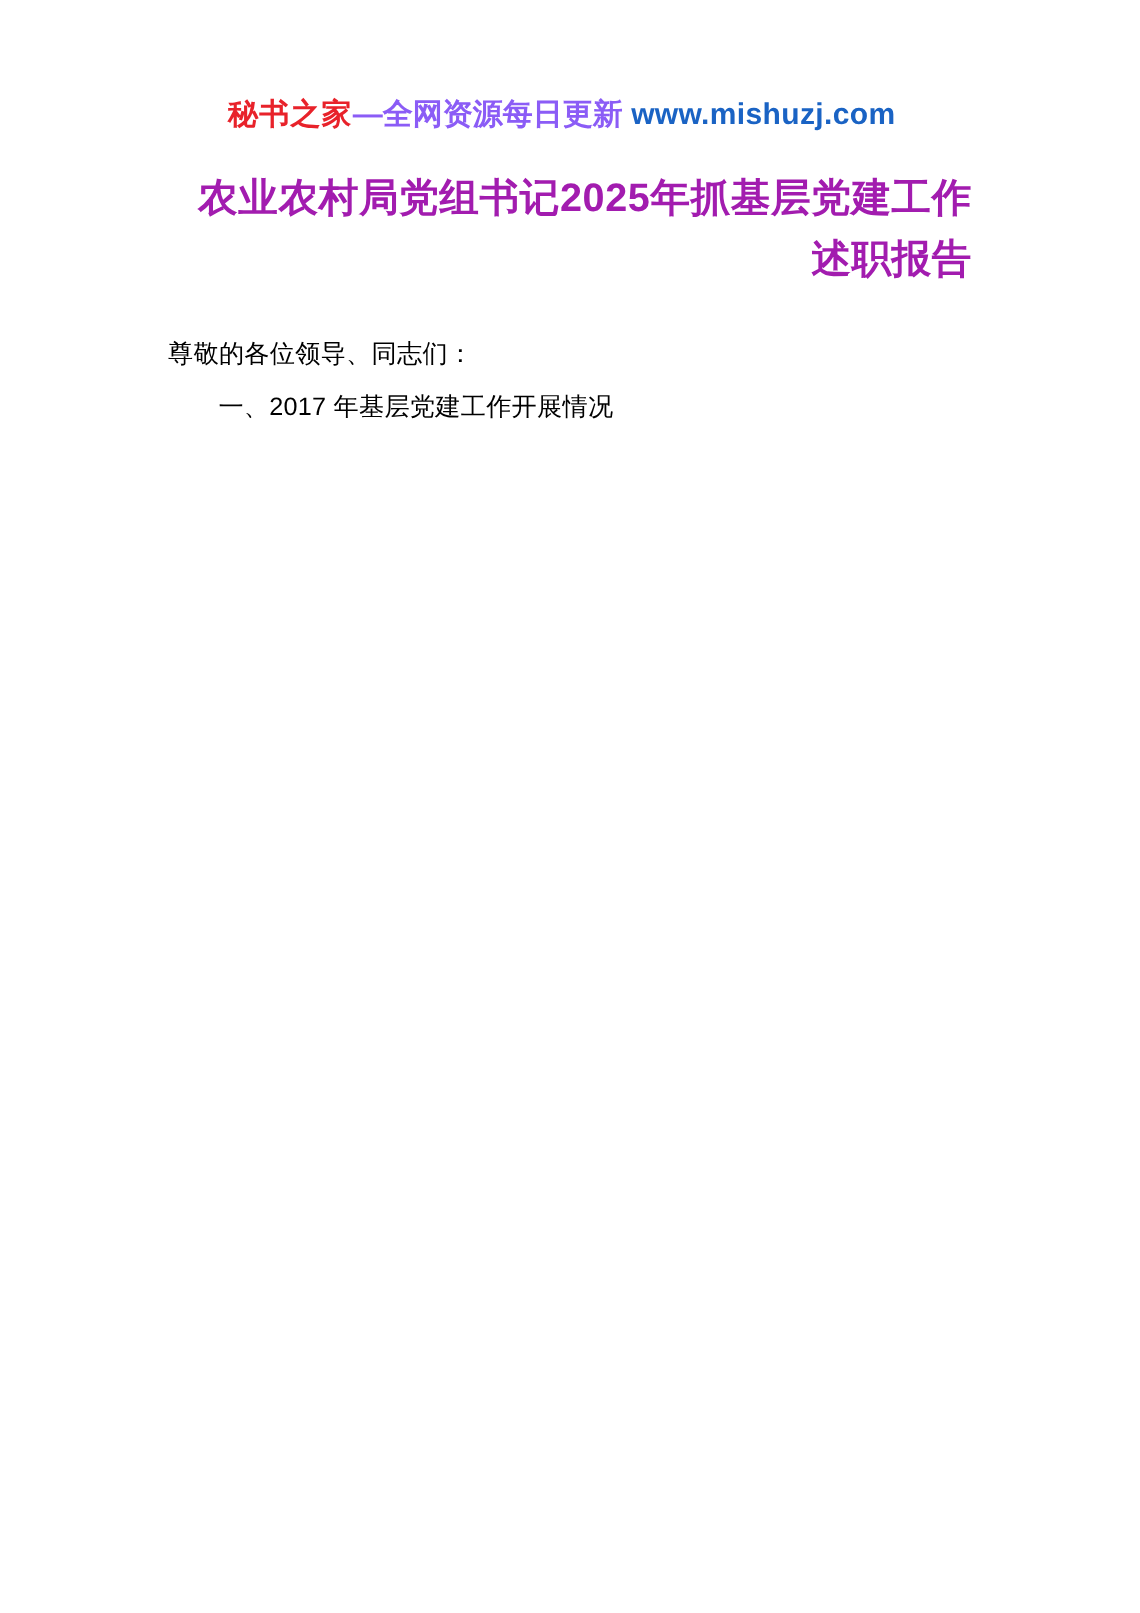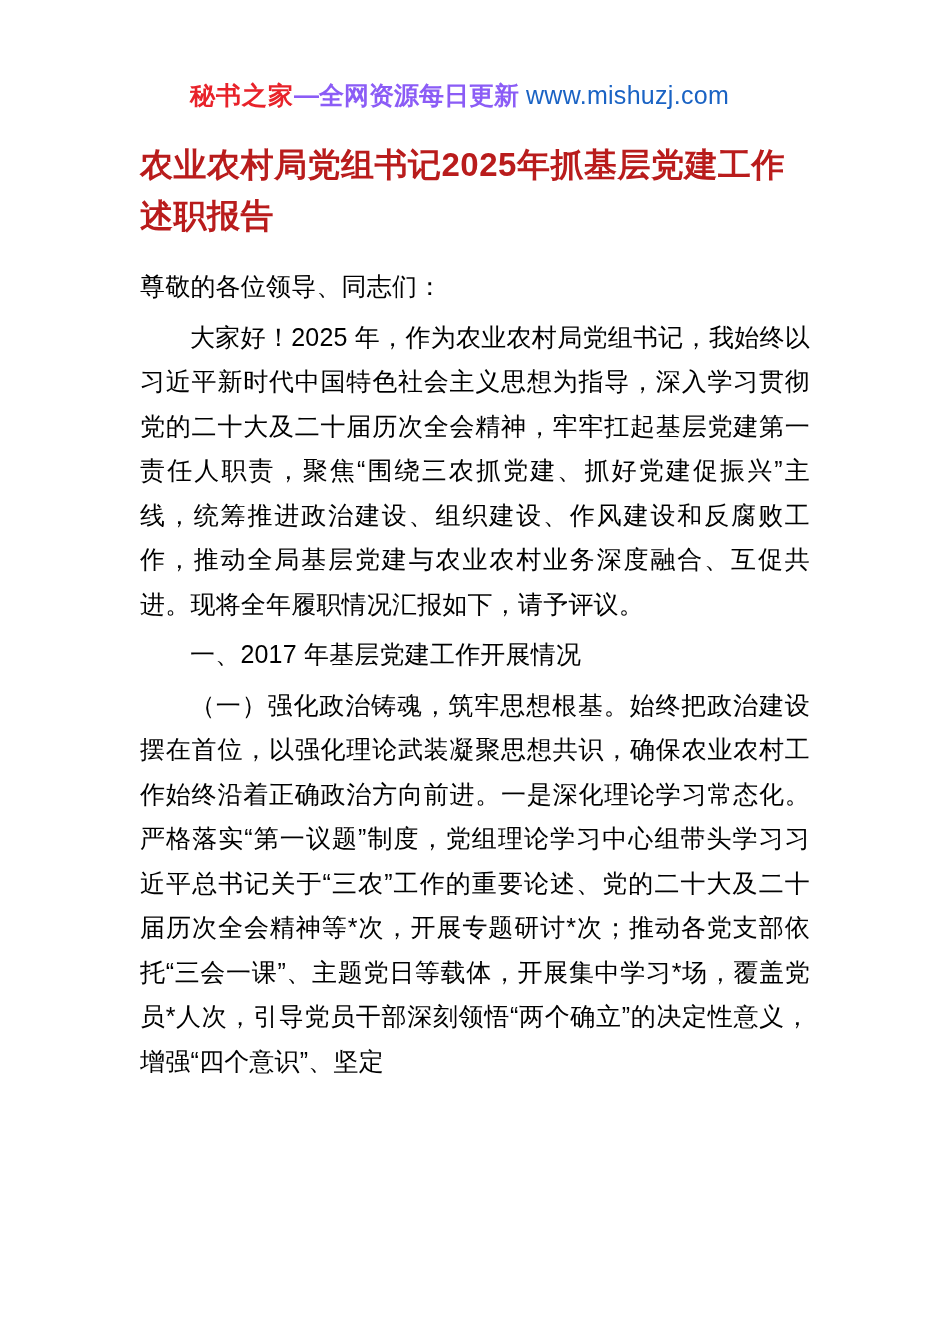--- a/index.html
+++ b/index.html
@@ -33,34 +33,34 @@
     color: #e8222a;
     font-weight: bold;
     letter-spacing: 1px;
   }
   .watermark .tagline {
     color: #8b5cf6;
     font-weight: bold;
   }
   .watermark .url {
     color: #1a63c4;
-    font-weight: normal;
+    font-weight: bold;
     letter-spacing: 0.3px;
   }
   .doc-title {
-    text-align: left;
+    text-align: right;
     font-size: 33px;
     font-weight: bold;
     line-height: 1.55;
     letter-spacing: 0.5px;
-    margin: 10px 0 23px 0;
-    color: #b91c1c;
+    margin: 10px 0 36px 0;
+    color: #a21caf;
   }
   p.para {
-    font-size: 25px;
+    font-size: 21px;
     line-height: 1.78;
     margin: 0 0 6px 0;
     text-align: justify;
     letter-spacing: 0.2px;
   }
   p.indent {
     text-indent: 2em;
   }
   p.noindent {
     text-indent: 0;
@@ -71,17 +71,15 @@
 
 <div class="page">
 
   <div class="watermark">
     <span class="brand">秘书之家</span><span class="tagline">—全网资源每日更新</span> <span class="url">www.mishuzj.com</span>
   </div>
 
   <h1 class="doc-title">农业农村局党组书记2025年抓基层党建工作述职报告</h1>
 
   <p class="para noindent">尊敬的各位领导、同志们：</p>
-  <p class="para indent">大家好！2025 年，作为农业农村局党组书记，我始终以习近平新时代中国特色社会主义思想为指导，深入学习贯彻党的二十大及二十届历次全会精神，牢牢扛起基层党建第一责任人职责，聚焦“围绕三农抓党建、抓好党建促振兴”主线，统筹推进政治建设、组织建设、作风建设和反腐败工作，推动全局基层党建与农业农村业务深度融合、互促共进。现将全年履职情况汇报如下，请予评议。</p>
   <p class="para indent">一、2017 年基层党建工作开展情况</p>
-  <p class="para indent">（一）强化政治铸魂，筑牢思想根基。始终把政治建设摆在首位，以强化理论武装凝聚思想共识，确保农业农村工作始终沿着正确政治方向前进。一是深化理论学习常态化。严格落实“第一议题”制度，党组理论学习中心组带头学习习近平总书记关于“三农”工作的重要论述、党的二十大及二十届历次全会精神等*次，开展专题研讨*次；推动各党支部依托“三会一课”、主题党日等载体，开展集中学习*场，覆盖党员*人次，引导党员干部深刻领悟“两个确立”的决定性意义，增强“四个意识”、坚定</p>
 
 </div>
 
 </body></html>

